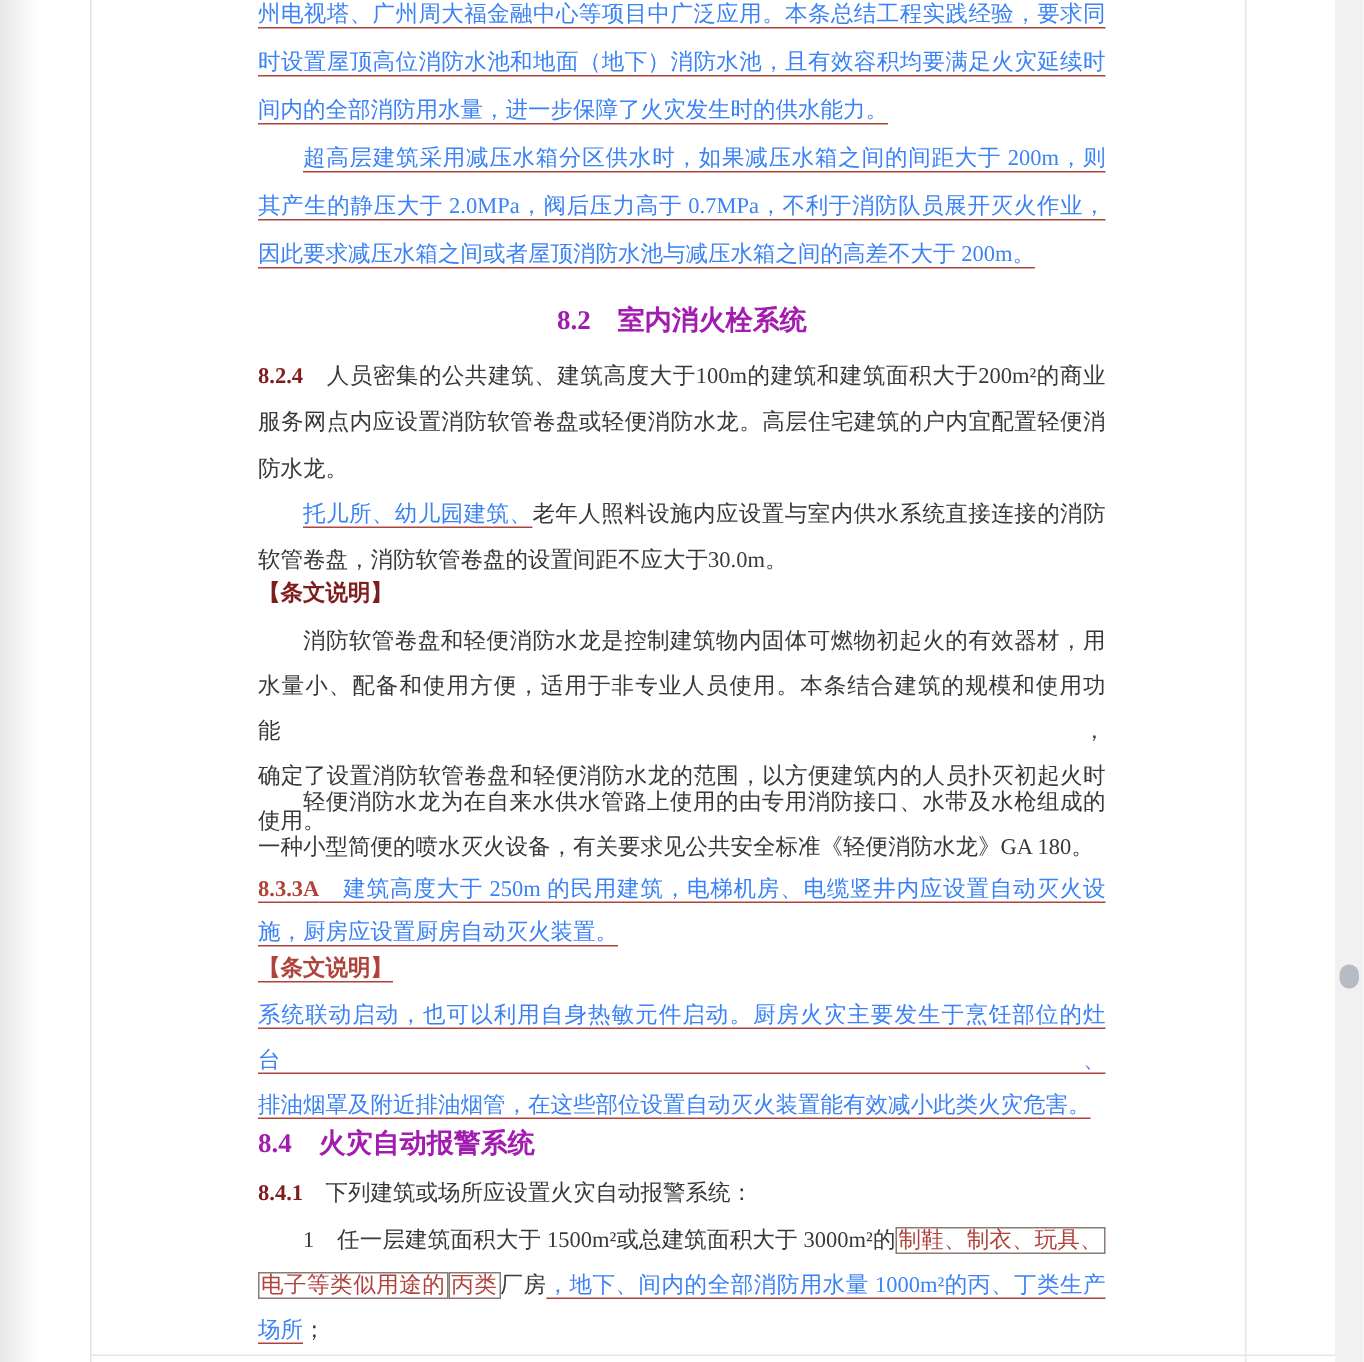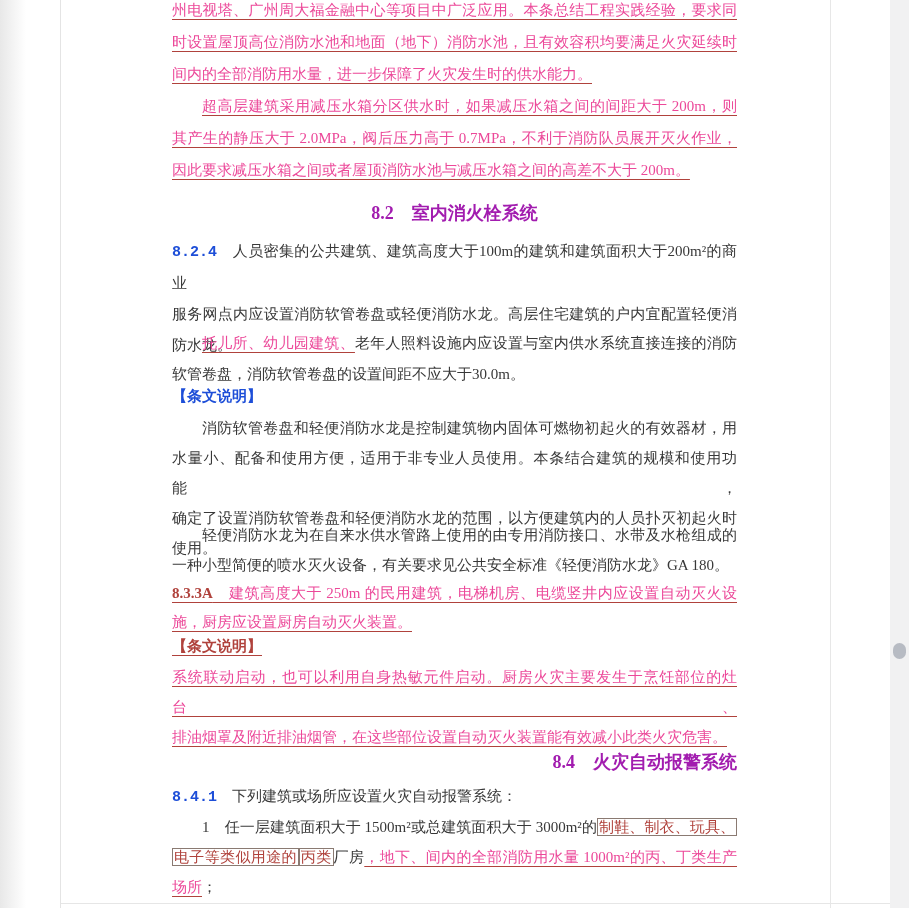--- a/index.html
+++ b/index.html
@@ -29,28 +29,28 @@
   .b-p_superhigh{top:90px}   .b-p_superhigh .line{line-height:32px}
   .b-h_82{top:200px}         .b-h_82 .line{line-height:26px;text-align:center;white-space:nowrap;}
   .b-p_824{top:236px}        .b-p_824 .line{line-height:31px}
   .b-p_tuoersuo{top:328px}   .b-p_tuoersuo .line{line-height:31px}
   .b-h_tiaowen1{top:382px}   .b-h_tiaowen1 .line{line-height:28px}
   .b-p_xiaofang{top:413px}   .b-p_xiaofang .line{line-height:30px}
   .b-p_qingbian{top:520px}   .b-p_qingbian .line{line-height:30px}
   .b-p_833a{top:579px}       .b-p_833a .line{line-height:29px}
   .b-h_tiaowen2{top:632px}   .b-h_tiaowen2 .line{line-height:28px}
   .b-p_bentiao{top:662px}    .b-p_bentiao .line{line-height:30px}
-  .b-h_84{top:749px}         .b-h_84 .line{line-height:26px;text-align:right;white-space:nowrap;}
+  .b-h_84{top:749px}         .b-h_84 .line{line-height:26px;text-align:left;white-space:nowrap;}
   .b-p_841{top:781px}        .b-p_841 .line{line-height:30px}
   .b-p_item1{top:812px}      .b-p_item1 .line{line-height:30px}
 
   
   .seg-k  {color:#383838;}
-  .seg-kb {color:#1d4ed8;font-weight:bold;font-family:Liberation Mono, monospace;}
-  .seg-ru {color:#ec4899;text-decoration:underline;text-underline-offset:4px;text-decoration-thickness:1px;text-decoration-color:#b0423c;}
+  .seg-kb {color:#7f1d1d;font-weight:bold;}
+  .seg-ru {color:#3b82f6;text-decoration:underline;text-underline-offset:4px;text-decoration-thickness:1px;text-decoration-color:#b0423c;}
   .seg-rub{color:#b0423c;font-weight:bold;text-decoration:underline;text-underline-offset:4px;text-decoration-thickness:1px;text-decoration-color:#b0423c;margin-top:20px;}
   .seg-box{color:#b0423c;border:1px solid #8a7a72;padding:0 1px;}
   .seg-h  {color:#a21caf;font-weight:bold;font-size:18px;}
 </style>
 </head>
 <body>
 
 <div class="left-shadow"></div>
 <div class="page-border-left"></div>
 <div class="page-border-right"></div>

